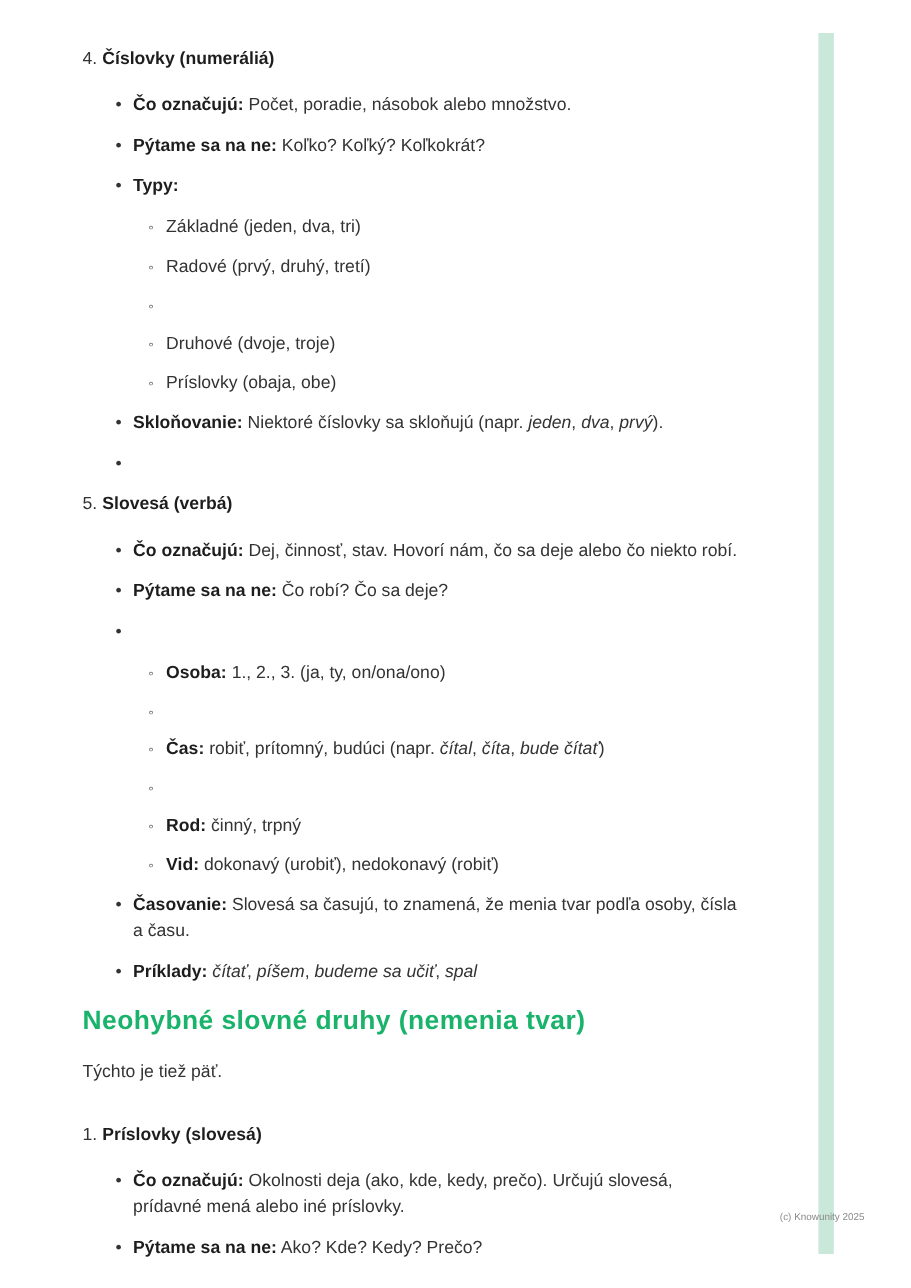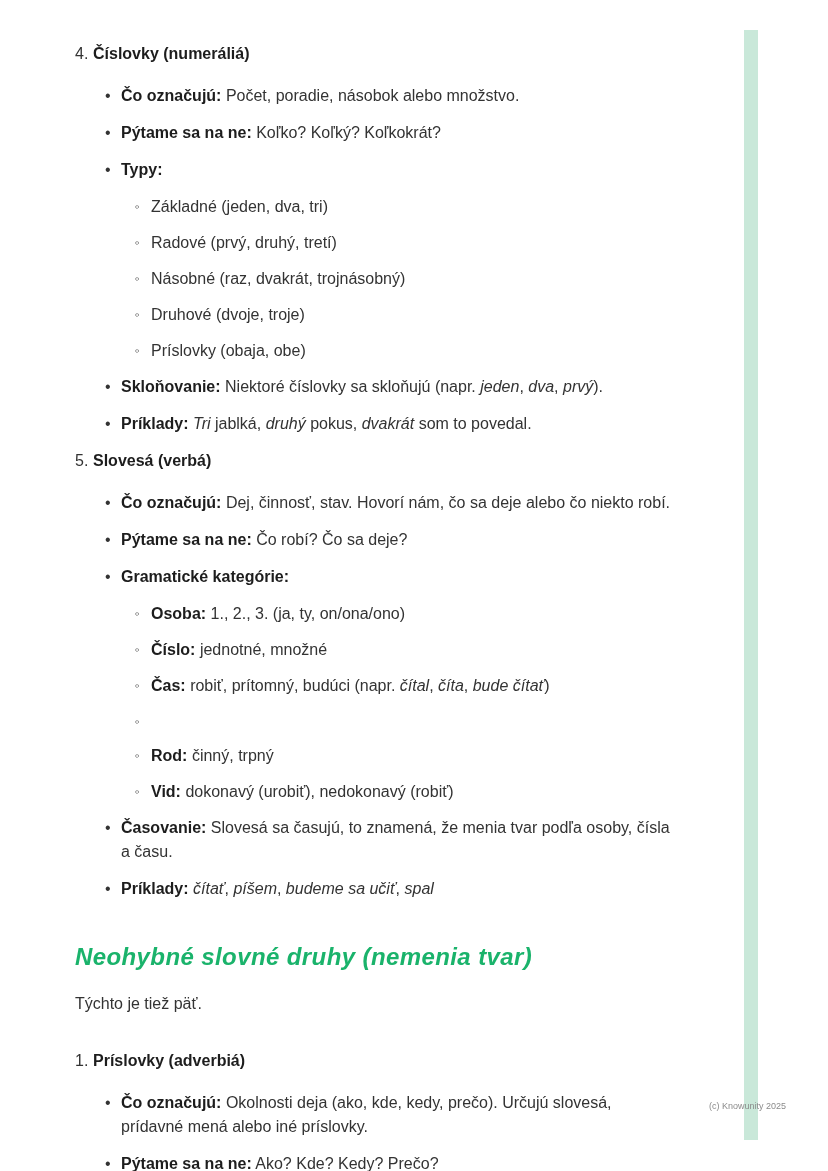--- a/index.html
+++ b/index.html
@@ -34,23 +34,22 @@
   .bullet.l2 { padding-left:60px; margin-bottom:12px; }
   .marker { flex:0 0 16px; color:#333; }
   .l2 .marker { font-size:13px; padding-top:2px; }
   .bold { font-weight:700; color:#1d1d1d; }
   .italic { font-style:italic; }
   h2.section-heading {
     color:var(--accent,#1ab36b);
     font-size:24px;
     font-weight:700;
     letter-spacing:0.4px;
-    margin:40px 0 20px 0;
+    margin:16px 0 20px 0;
     line-height:1.3;
-    font-style:italic;
   }
   p.para { margin-bottom:33px; }
   .footer {
     position:absolute;
     top:1100px; right:42px;
     font-size:9px;
     color:#8b8b8b;
     z-index:3;
   }
 </style>
@@ -79,61 +78,57 @@
       <div class="bullet l2">
         <span class="marker">◦</span>
         <span class="txt"><span>Základné (jeden, dva, tri)</span></span>
       </div>
       <div class="bullet l2">
         <span class="marker">◦</span>
         <span class="txt"><span>Radové (prvý, druhý, tretí)</span></span>
       </div>
       <div class="bullet l2">
         <span class="marker">◦</span>
-        <span class="txt"><span>Násobné (raz, dvakrát, trojnásobný)</span></span>
       </div>
       <div class="bullet l2">
         <span class="marker">◦</span>
         <span class="txt"><span>Druhové (dvoje, troje)</span></span>
       </div>
       <div class="bullet l2">
         <span class="marker">◦</span>
         <span class="txt"><span>Príslovky (obaja, obe)</span></span>
       </div>
       <div class="bullet l1">
         <span class="marker">•</span>
         <span class="txt"><span class="bold ">Skloňovanie:</span><span> Niektoré číslovky sa skloňujú (napr. </span><span class="italic">jeden</span><span>, </span><span class="italic">dva</span><span>, </span><span class="italic">prvý</span><span>).</span></span>
       </div>
       <div class="bullet l1">
         <span class="marker">•</span>
-        <span class="txt"><span class="bold ">Príklady:</span><span> </span><span class="italic">Tri</span><span> jablká, </span><span class="italic">druhý</span><span> pokus, </span><span class="italic">dvakrát</span><span> som to povedal.</span></span>
       </div>
       <div class="numbered">
         <span class="num">5.</span>
         <span class="txt"><span class="bold ">Slovesá (verbá)</span></span>
       </div>
       <div class="bullet l1">
         <span class="marker">•</span>
         <span class="txt"><span class="bold ">Čo označujú:</span><span> Dej, činnosť, stav. Hovorí nám, čo sa deje alebo čo niekto robí.</span></span>
       </div>
       <div class="bullet l1">
         <span class="marker">•</span>
         <span class="txt"><span class="bold ">Pýtame sa na ne:</span><span> Čo robí? Čo sa deje?</span></span>
       </div>
       <div class="bullet l1">
         <span class="marker">•</span>
-        <span class="txt"><span class="bold ">Gramatické kategórie:</span></span>
       </div>
       <div class="bullet l2">
         <span class="marker">◦</span>
         <span class="txt"><span class="bold ">Osoba:</span><span> 1., 2., 3. (ja, ty, on/ona/ono)</span></span>
       </div>
       <div class="bullet l2">
         <span class="marker">◦</span>
-        <span class="txt"><span class="bold ">Číslo:</span><span> jednotné, množné</span></span>
       </div>
       <div class="bullet l2">
         <span class="marker">◦</span>
         <span class="txt"><span class="bold ">Čas:</span><span> robiť, prítomný, budúci (napr. </span><span class="italic">čítal</span><span>, </span><span class="italic">číta</span><span>, </span><span class="italic">bude čítať</span><span>)</span></span>
       </div>
       <div class="bullet l2">
         <span class="marker">◦</span>
       </div>
       <div class="bullet l2">
         <span class="marker">◦</span>
@@ -148,21 +143,21 @@
         <span class="txt"><span class="bold ">Časovanie:</span><span> Slovesá sa časujú, to znamená, že menia tvar podľa osoby, čísla a času.</span></span>
       </div>
       <div class="bullet l1">
         <span class="marker">•</span>
         <span class="txt"><span class="bold ">Príklady:</span><span> </span><span class="italic">čítať</span><span>, </span><span class="italic">píšem</span><span>, </span><span class="italic">budeme sa učiť</span><span>, </span><span class="italic">spal</span></span>
       </div>
       <h2 class="section-heading"><span>Neohybné slovné druhy (nemenia tvar)</span></h2>
       <p class="para"><span>Týchto je tiež päť.</span></p>
       <div class="numbered">
         <span class="num">1.</span>
-        <span class="txt"><span class="bold ">Príslovky (adverbiá)</span></span>
+        <span class="txt"><span class="bold ">Príslovky (slovesá)</span></span>
       </div>
       <div class="bullet l1">
         <span class="marker">•</span>
         <span class="txt"><span class="bold ">Čo označujú:</span><span> Okolnosti deja (ako, kde, kedy, prečo). Určujú slovesá, prídavné mená alebo iné príslovky.</span></span>
       </div>
       <div class="bullet l1">
         <span class="marker">•</span>
         <span class="txt"><span class="bold ">Pýtame sa na ne:</span><span> Ako? Kde? Kedy? Prečo?</span></span>
       </div>
     </div>

